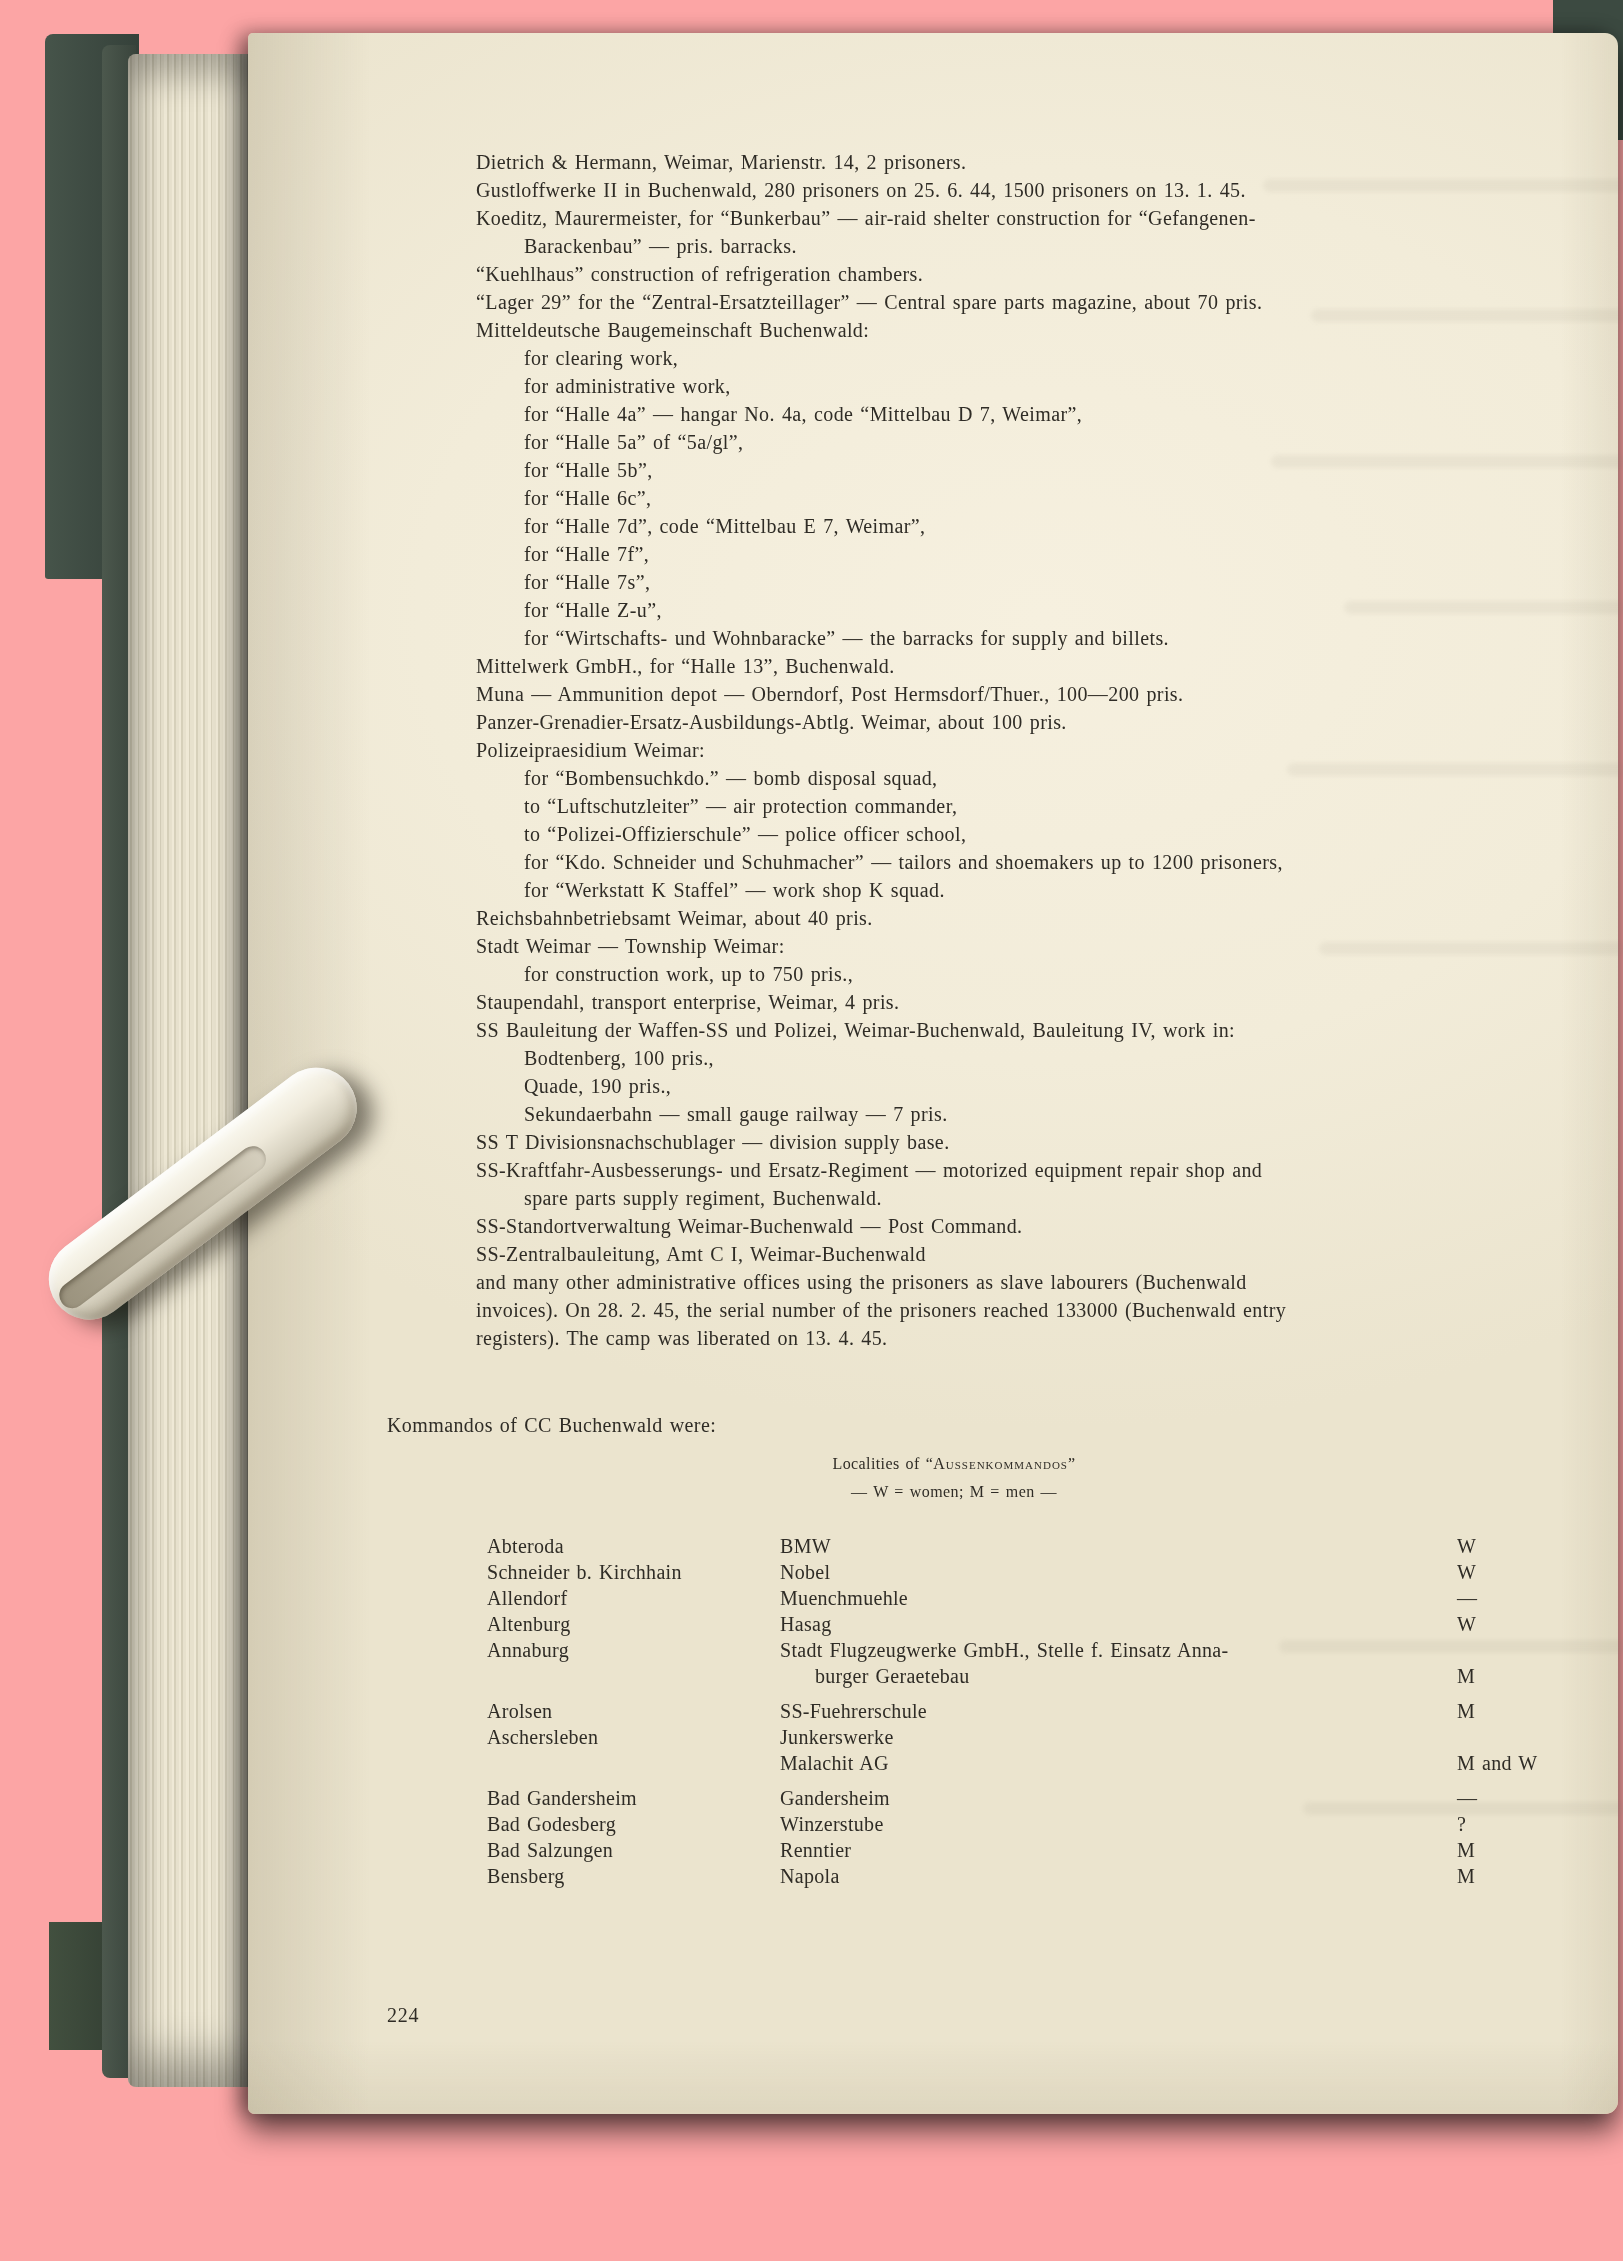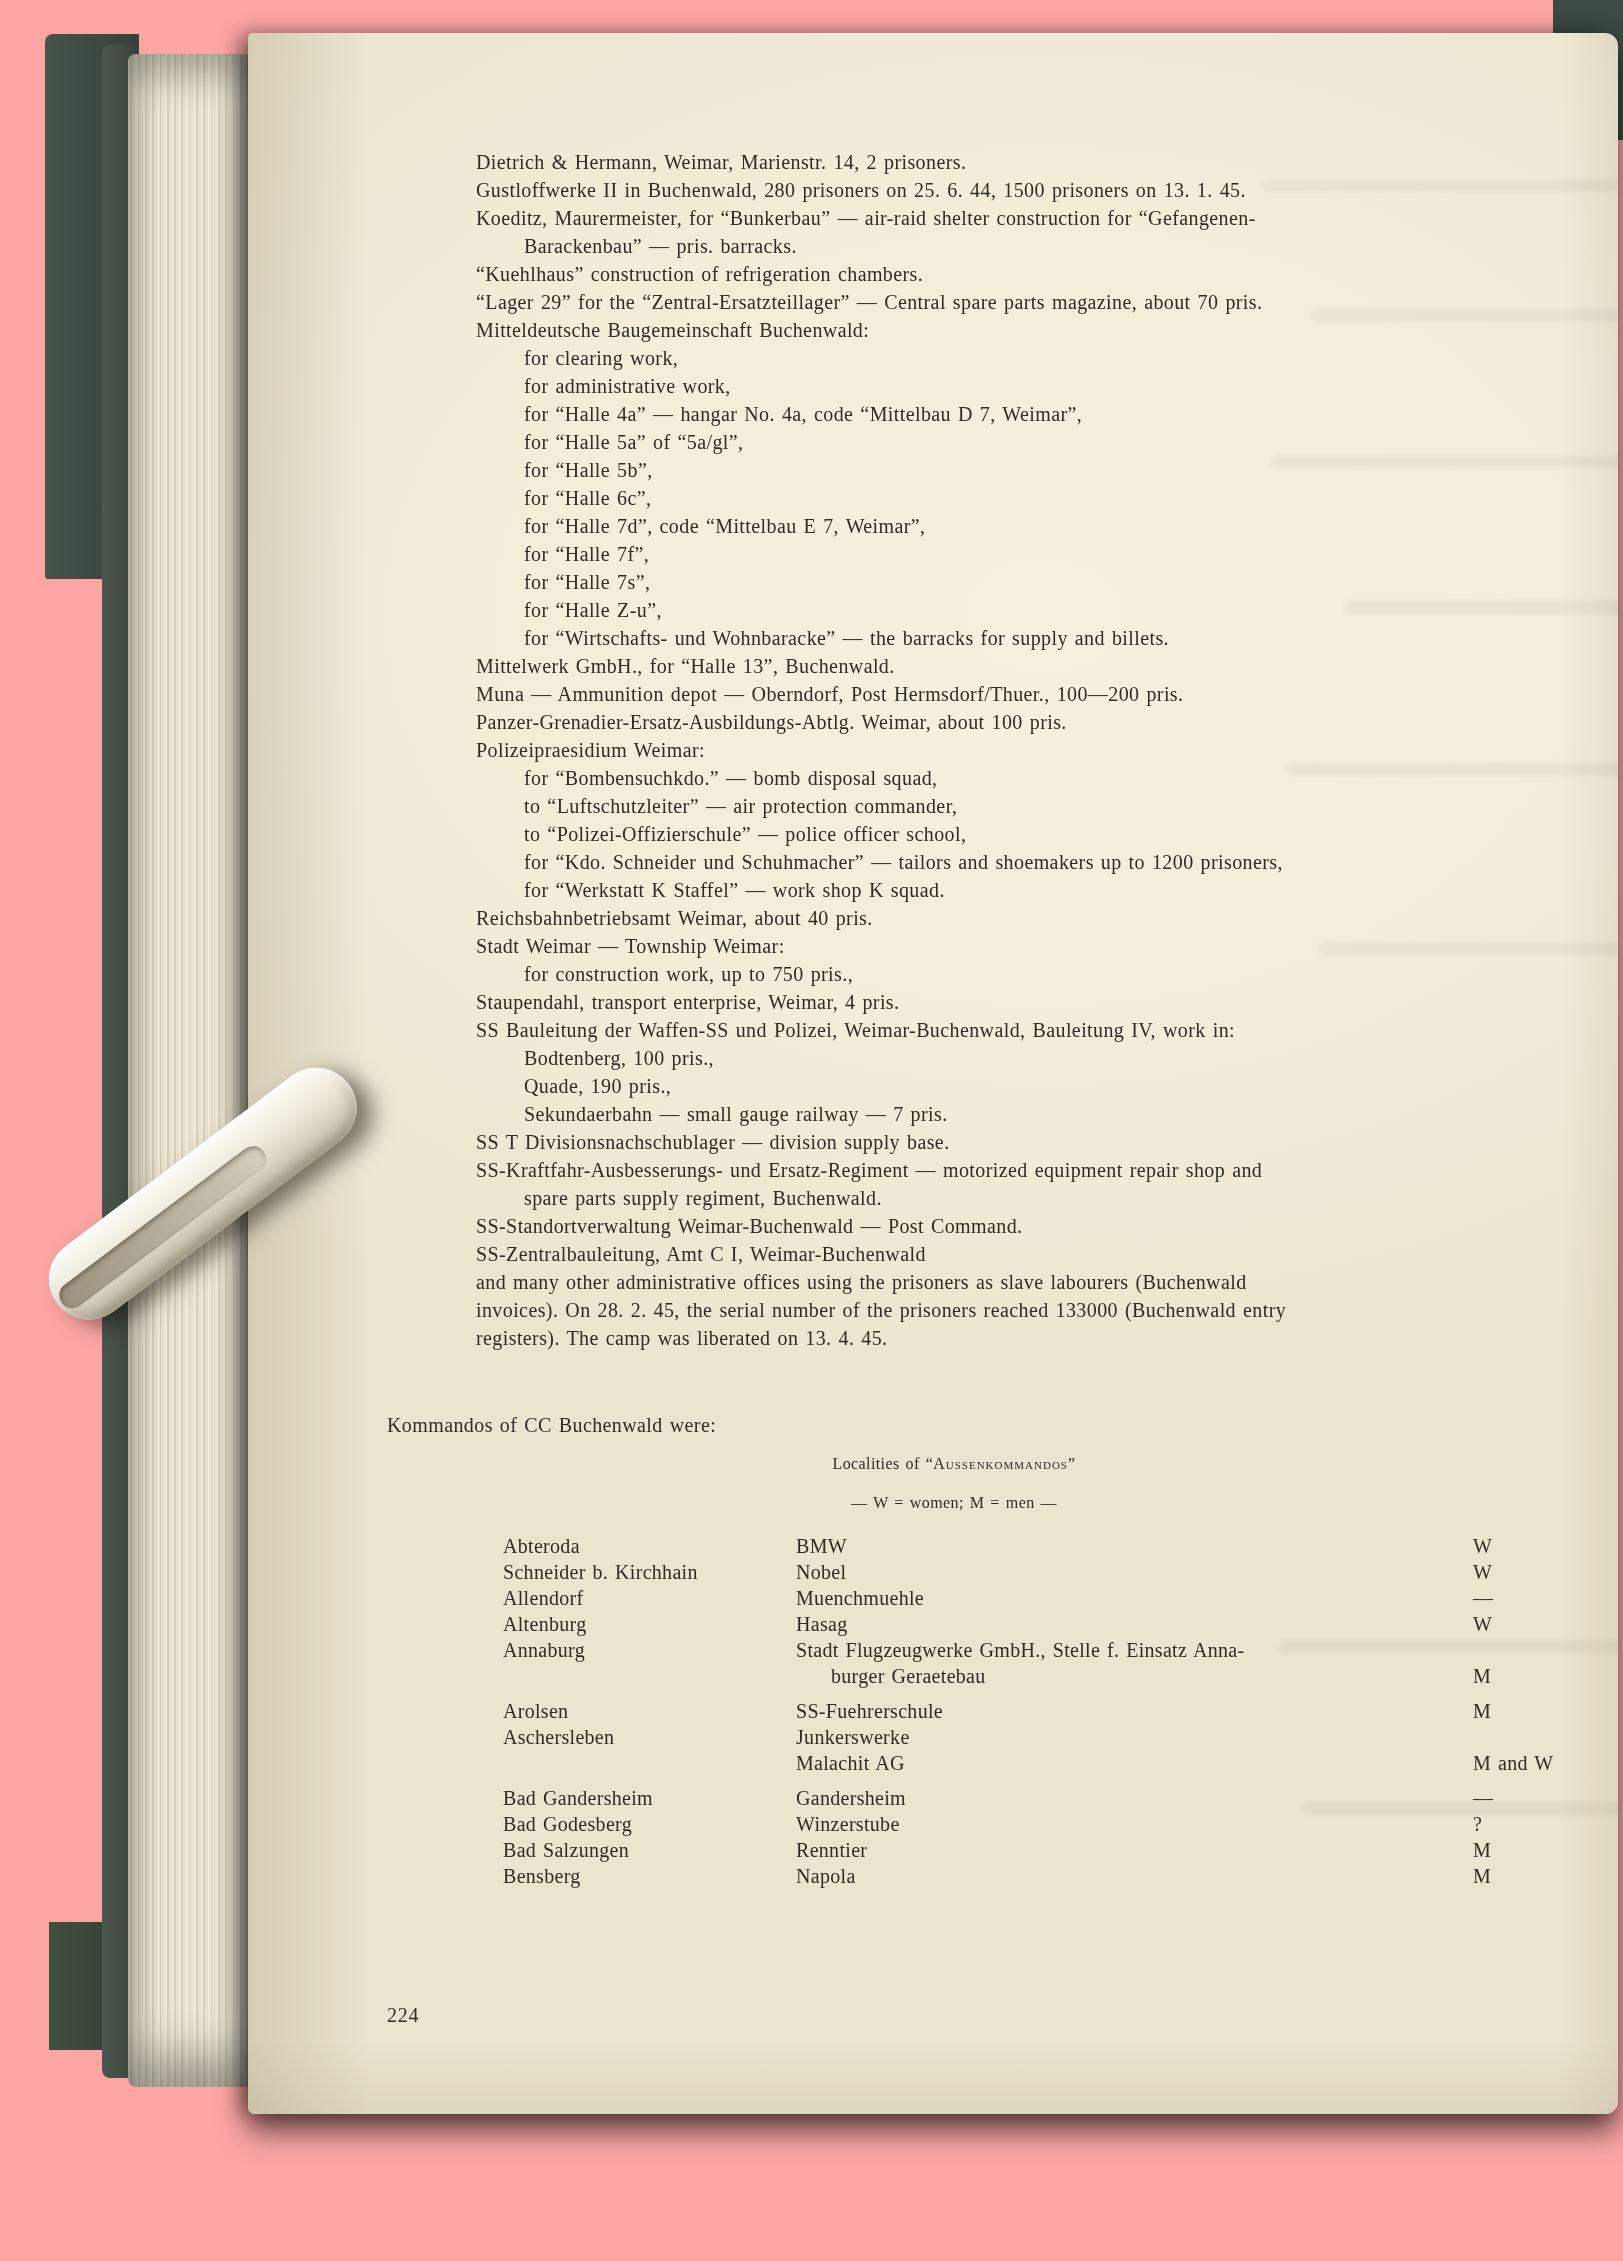--- a/index.html
+++ b/index.html
@@ -41,23 +41,23 @@
   .body-lines{position:absolute;left:0;right:0;top:115px;
     font-size:20px;line-height:28px;letter-spacing:0.4px;word-spacing:1.6px;}
   .line{white-space:nowrap;}
   .indent-0{margin-left:228px;}
   .indent-1{margin-left:276px;}
   .kommandos{position:absolute;left:139px;top:1381px;
     font-size:20px;letter-spacing:0.4px;word-spacing:1.6px;white-space:nowrap;}
   .subhead{position:absolute;left:139px;right:97px;top:1422px;text-align:center;
     font-size:16px;letter-spacing:0.4px;word-spacing:1.6px;}
   .subhead .smallcaps{font-variant:small-caps;letter-spacing:1px;}
-  .subhead-legend{line-height:29px;margin-top:15px;}
+  .subhead-legend{line-height:29px;margin-top:4px;}
   .ktable{position:absolute;left:0;right:0;top:1500px;
-    font-size:20px;letter-spacing:0.3px;word-spacing:1.6px;padding-left:16px;}
+    font-size:20px;letter-spacing:0.3px;word-spacing:1.6px;}
   .trow{position:relative;height:26px;line-height:26px;}
   .trow.gap{margin-top:9px;}
   .tc{position:absolute;white-space:nowrap;}
   .tc.place{left:239px;}
   .tc.firm{left:532px;}
   .tc.firm.cont{left:567px;}
   .tc.mark{left:1209px;}
   .pagenum-wrap{position:absolute;left:139px;right:97px;top:1971px;
     font-size:20px;letter-spacing:0.8px;}
   

